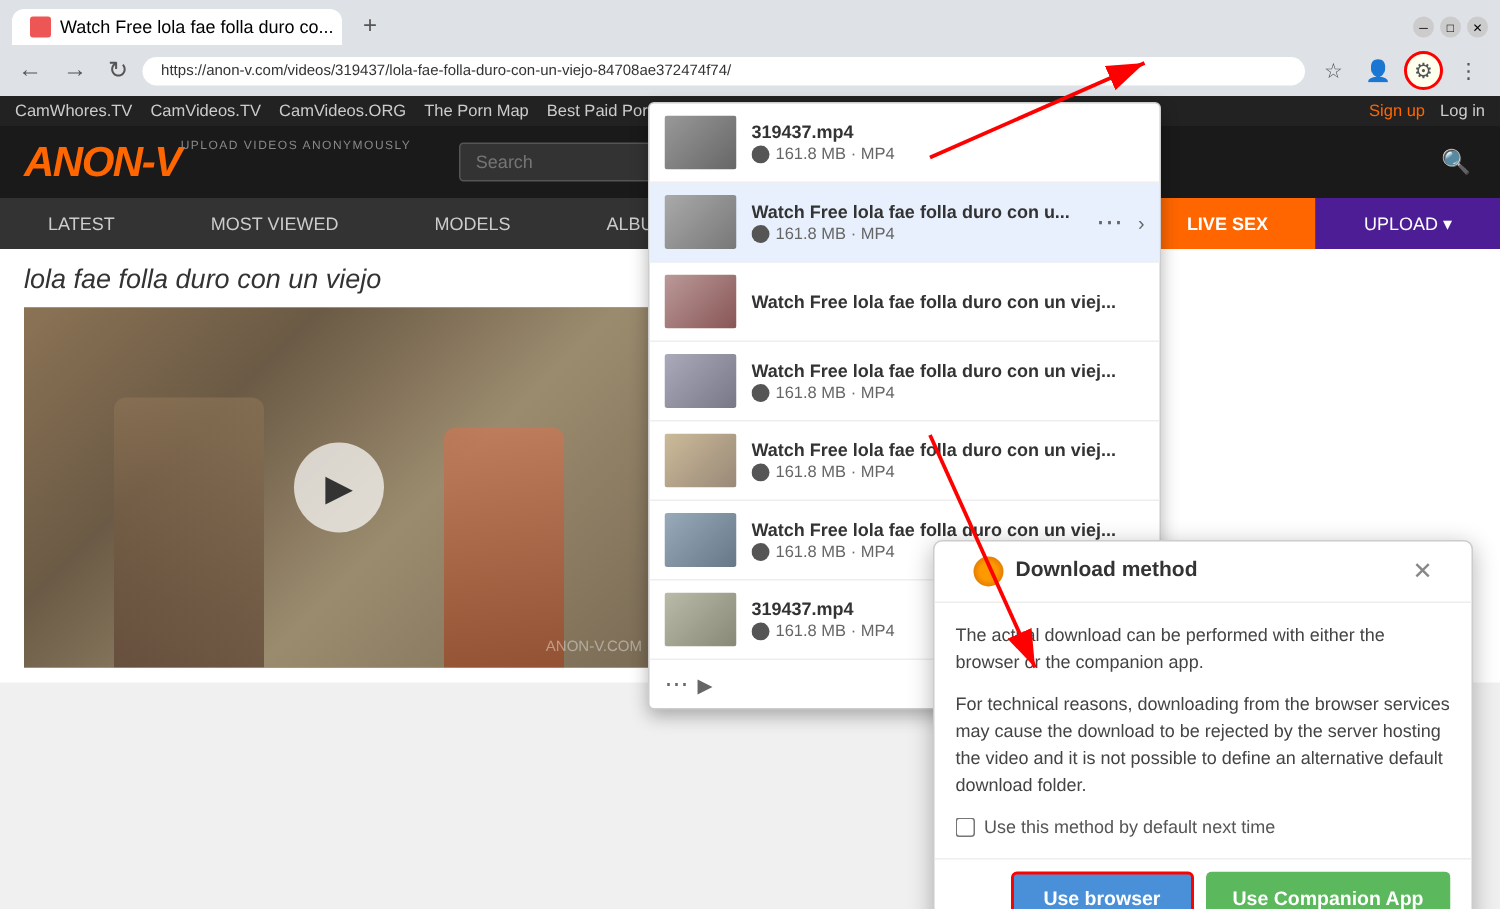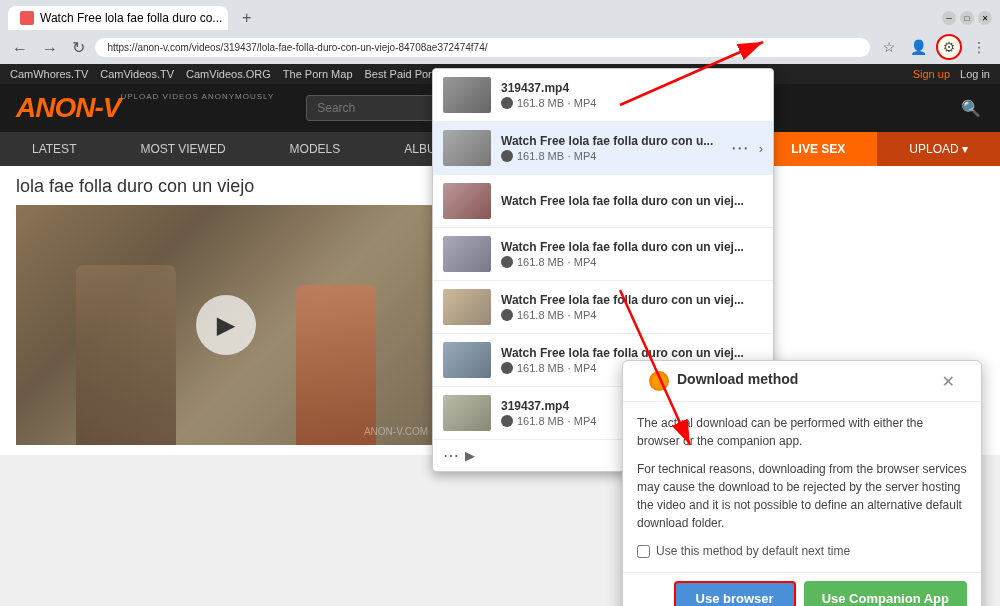--- a/index.html
+++ b/index.html
@@ -31,25 +31,25 @@
     .logo { display: flex; flex-direction: row; }
     .logo-text { font-size: 28px; font-weight: bold; color: #ff6600; font-style: italic; letter-spacing: -1px; }
     .logo-sub { font-size: 8px; color: #888; text-transform: uppercase; letter-spacing: 1px; }
     .search-box { margin-left: 16px; flex: 1; max-width: 300px; }
     .search-box input { width: 100%; padding: 5px 10px; border: 1px solid #555; background: #333; color: #ccc; border-radius: 3px; font-size: 12px; }
     .header-right { margin-left: auto; }
 
     .main-nav { background: #333; display: flex; align-items: center; }
     .main-nav a { color: #ccc; text-decoration: none; padding: 10px 32px; font-size: 12px; display: block; }
     .live-sex-btn { background: #ff6600; color: white !important; font-weight: bold; }
-    .upload-btn { background: #c2410c; color: white !important; }
+    .upload-btn { background: #4c1d95; color: white !important; }
 
     
     .page-content { padding: 10px 16px; background: white; }
-    .video-title { font-size: 18px; font-weight: normal; color: #333; margin-bottom: 8px; }
+    .video-title { font-size: 18px; font-weight: normal; color: #333; margin-bottom: 8px; font-style: italic; }
     .video-thumb { width: 420px; height: 240px; background: #444; position: relative; overflow: hidden; }
     .play-btn { position: absolute; top: 50%; left: 50%; transform: translate(-50%, -50%); width: 60px; height: 60px; background: rgba(255,255,255,0.7); border-radius: 50%; display: flex; align-items: center; justify-content: center; font-size: 24px; color: #333; }
 
     
     .download-dropdown { position: absolute; top: 56px; left: 432px; width: 342px; background: white; border: 1px solid #ccc; border-radius: 4px; box-shadow: 0 4px 12px rgba(0,0,0,0.3); z-index: 100; margin-top: 12px; }
     .download-item { display: flex; align-items: center; padding: 8px 10px; border-bottom: 1px solid #eee; cursor: pointer; gap: 10px; }
     .download-thumb { width: 48px; height: 36px; background: #888; border-radius: 2px; flex-shrink: 0; overflow: hidden; }
     .download-thumb-img { width: 100%; height: 100%; background: linear-gradient(135deg, #999 0%, #666 100%); }
     .download-info { flex: 1; overflow: hidden; }
     .download-name { font-size: 12px; font-weight: bold; color: #333; white-space: nowrap; overflow: hidden; text-overflow: ellipsis; }

